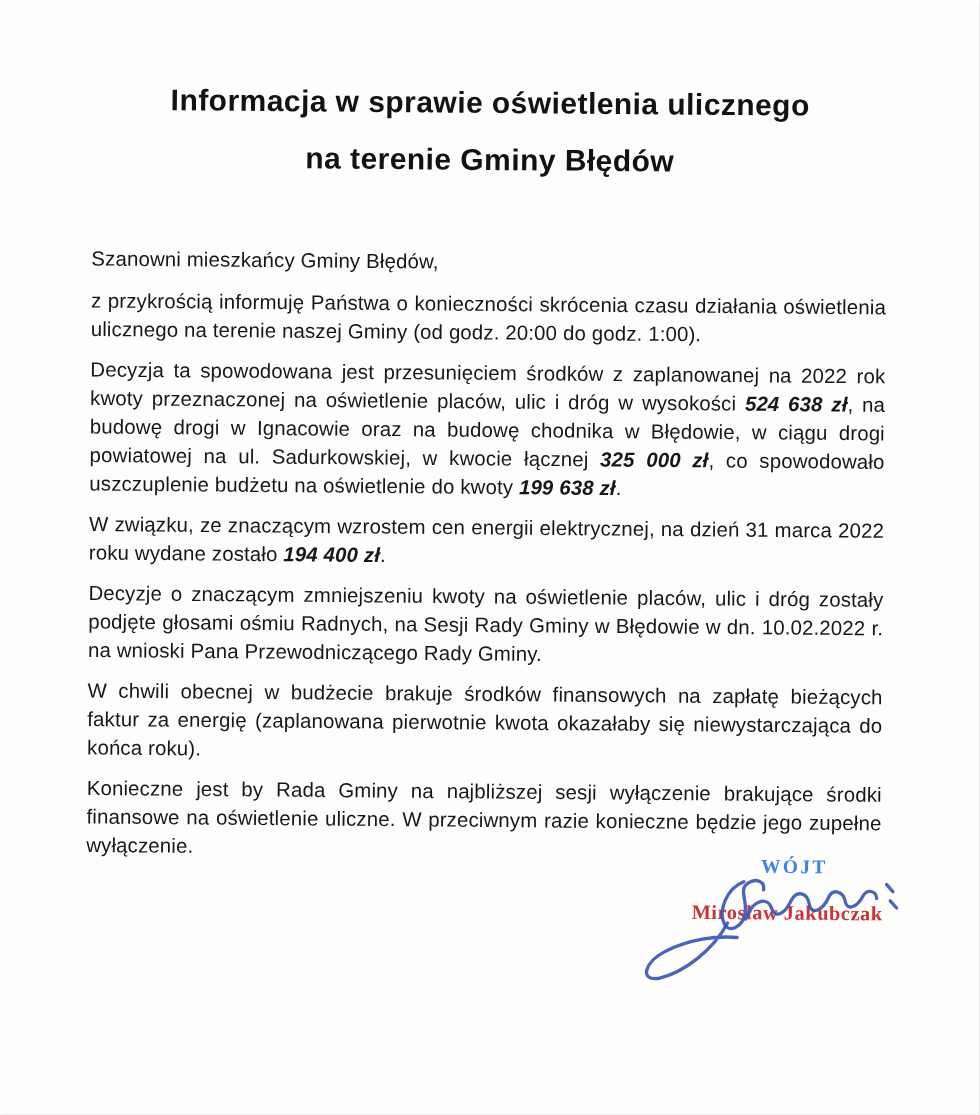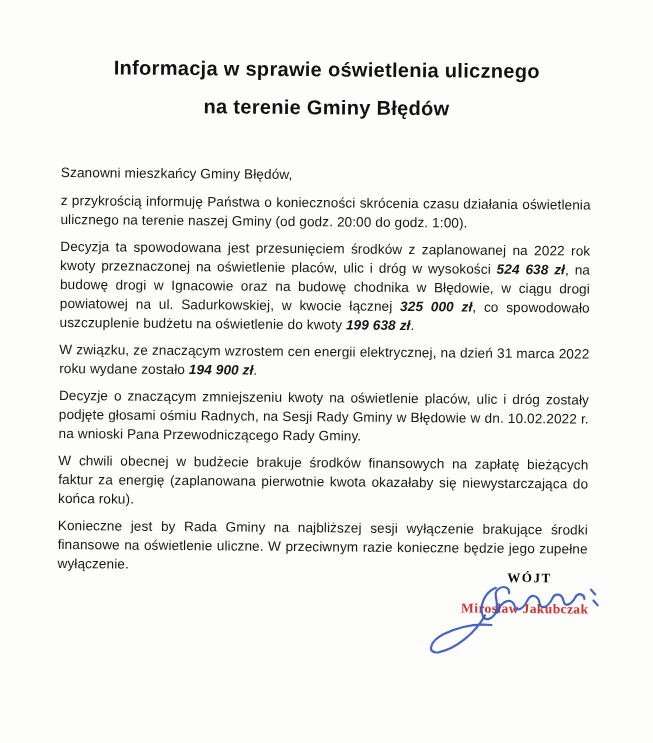--- a/index.html
+++ b/index.html
@@ -62,31 +62,31 @@
       <span class="title-line">na terenie Gminy Błędów</span>
     </h1>
 
     <div class="body">
       <p class="salutation">Szanowni mieszkańcy Gminy Błędów,</p>
 
       <p><span>z przykrością informuję Państwa o konieczności skrócenia czasu działania oświetlenia ulicznego na terenie naszej Gminy (od godz. 20:00 do godz. 1:00).</span></p>
 
       <p><span>Decyzja ta spowodowana jest przesunięciem środków z zaplanowanej na 2022 rok kwoty przeznaczonej na oświetlenie placów, ulic i dróg w wysokości </span><b>524 638 zł</b><span>, na budowę drogi w Ignacowie oraz na budowę chodnika w Błędowie, w ciągu drogi powiatowej na ul. Sadurkowskiej, w kwocie łącznej </span><b>325 000 zł</b><span>, co spowodowało uszczuplenie budżetu na oświetlenie do kwoty </span><b>199 638 zł</b><span>.</span></p>
 
-      <p><span>W związku, ze znaczącym wzrostem cen energii elektrycznej, na dzień 31 marca 2022 roku wydane zostało </span><b>194 900 zł</b><span>.</span></p>
+      <p><span>W związku, ze znaczącym wzrostem cen energii elektrycznej, na dzień 31 marca 2022 roku wydane zostało </span><b>194 400 zł</b><span>.</span></p>
 
       <p><span>Decyzje o znaczącym zmniejszeniu kwoty na oświetlenie placów, ulic i dróg zostały podjęte głosami ośmiu Radnych, na Sesji Rady Gminy w Błędowie w dn. 10.02.2022 r. na wnioski Pana Przewodniczącego Rady Gminy.</span></p>
 
       <p><span>W chwili obecnej w budżecie brakuje środków finansowych na zapłatę bieżących faktur za energię (zaplanowana pierwotnie kwota okazałaby się niewystarczająca do końca roku).</span></p>
 
       <p><span>Konieczne jest by Rada Gminy na najbliższej sesji wyłączenie brakujące środki finansowe na oświetlenie uliczne. W przeciwnym razie konieczne będzie jego zupełne wyłączenie.</span></p>
     </div>
 
     <div class="signature">
-      <div class="stamp-title" style="color: #000000;">WÓJT</div>
+      <div class="stamp-title" style="color: #3b82f6;">WÓJT</div>
       <div class="stamp-name" style="color: rgb(204, 51, 51);">Mirosław Jakubczak</div>
       <svg class="ink-svg" width="230" height="90" viewBox="0 0 230 90" aria-hidden="true">
         <path d="M78 16 C66 20 60 35 64 44 C67 50 76 46 78 37 C80 28 74 21 81 17 C86 14 92 16 91 22" style="stroke: rgb(58, 87, 184);"></path>
         <path d="M78 41 C84 27 94 27 96 35 C98 42 105 38 109 30 C113 23 120 25 121 33 C122 41 130 37 134 29 C137 23 144 25 145 32 C146 39 153 36 157 29 C160 24 166 26 166 31" style="stroke: rgb(58, 87, 184);"></path>
         <path d="M173 22 L177 27" style="stroke: rgb(58, 87, 184);"></path>
         <path d="M175 33 L179 38" style="stroke: rgb(58, 87, 184);"></path>
         <path d="M66 43 C56 60 36 75 18 78 C6 79 9 67 24 60 C40 53 58 51 72 53" style="stroke: rgb(58, 87, 184);"></path>
       </svg>
     </div>
 

